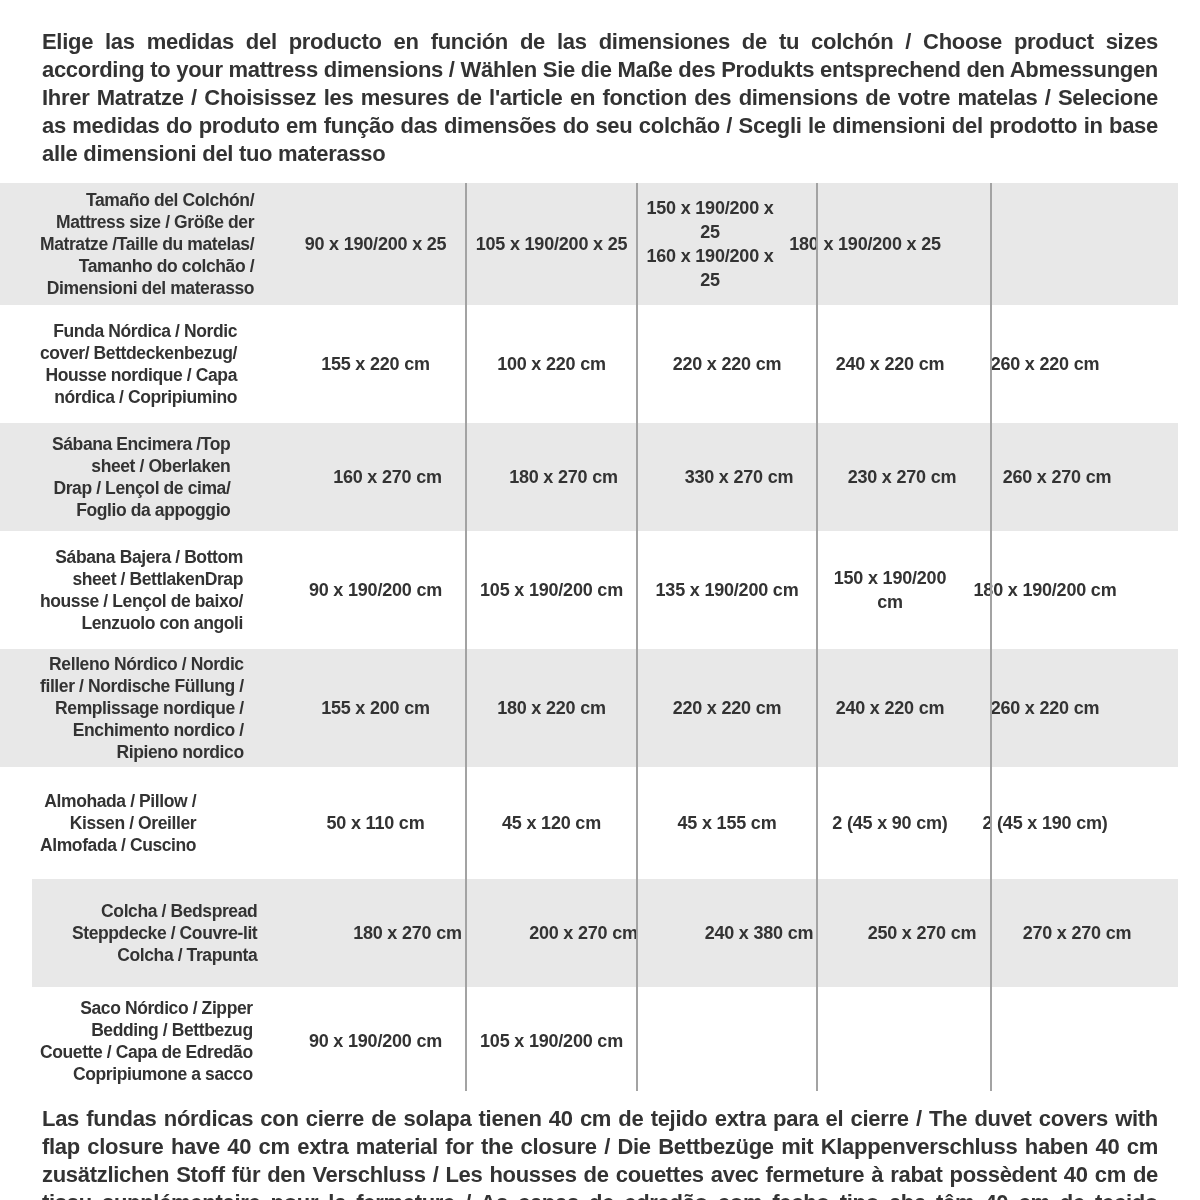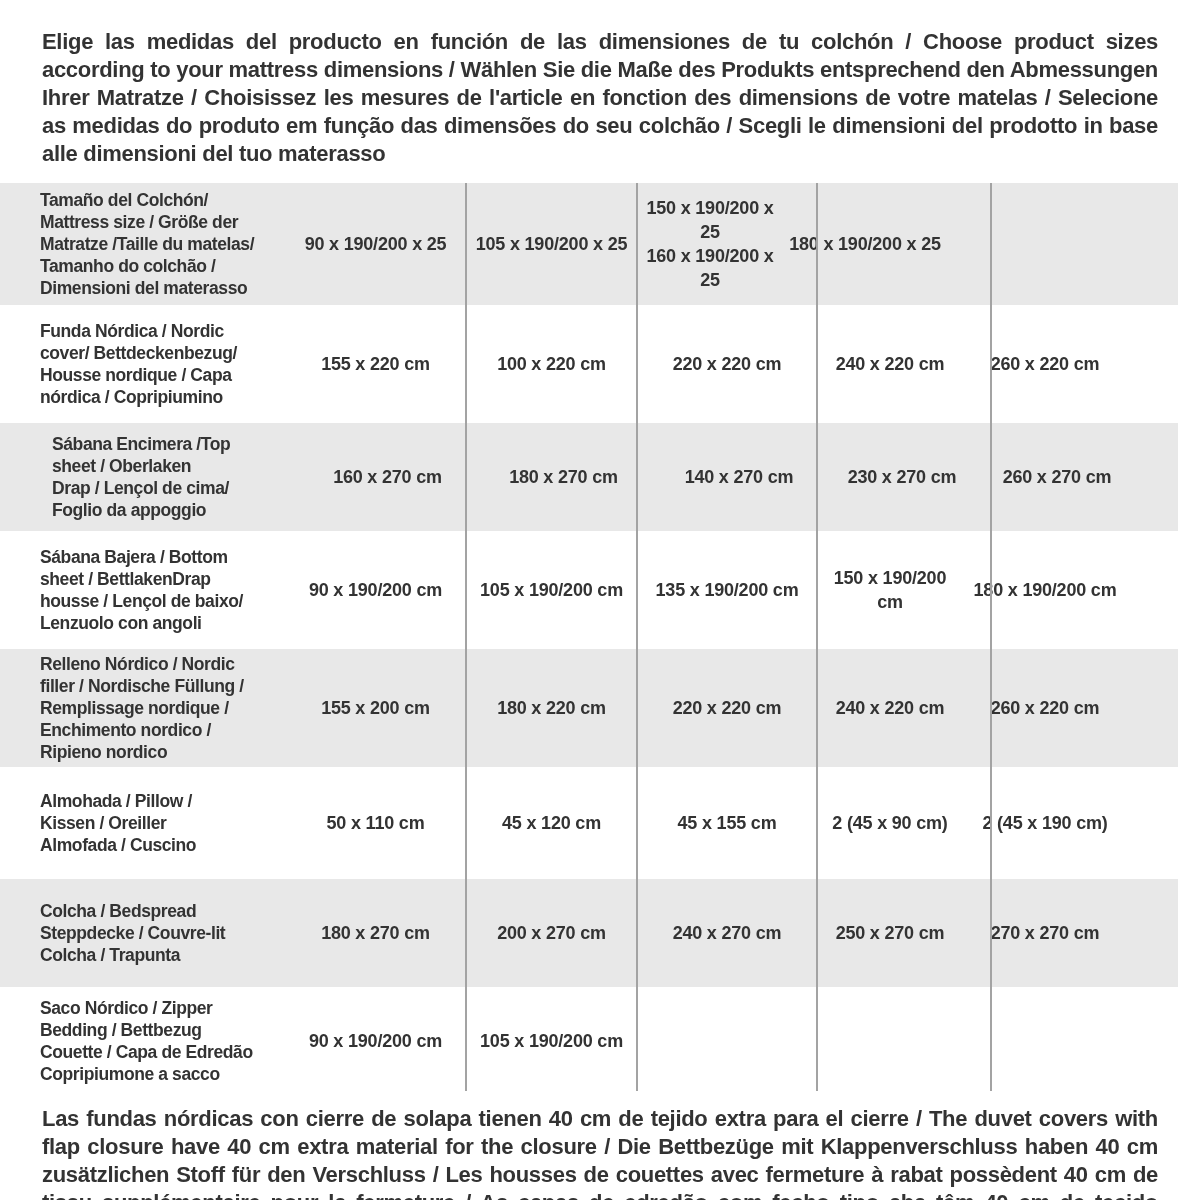--- a/index.html
+++ b/index.html
@@ -51,21 +51,21 @@
     text-align: center;
     font-weight: bold;
     font-size: 18px;
     letter-spacing: -0.2px;
     white-space: pre-line;
     line-height: 24px;
     padding: 0 4px;
   }
   .cell.label{
     justify-content: flex-start;
-    text-align: left;
+    text-align: right;
     padding-left: 40px;
     padding-right: 10px;
     font-size: 17.5px;
     line-height: 22px;
     letter-spacing: -0.4px;
   }
   
   .c1{ width:285px; }
   .c2{ width:181px; }
   .c3{ width:171px; }
@@ -73,21 +73,21 @@
   .c5{ width:146px; }
   .c6{ width:164px; }
 
   
   .r-header{ min-height:122px; }
   .r-0{ min-height:110px; }
   .r-1{ min-height:108px;padding-left:12px; }
   .r-2{ min-height:110px; }
   .r-3{ min-height:118px; }
   .r-4{ min-height:104px; }
-  .r-5{ min-height:108px; }
+  .r-5{ min-height:108px;margin-left:32px; }
   .r-6{ min-height:100px; }
 
   .vline{
     position:absolute;
     top:0; bottom:0;
     width:2px;
     background: var(--divider);
   }
   .vline-1{ left:465px; }
   .vline-2{ left:636px; }
@@ -128,21 +128,21 @@
       <div class="cell c6">260 x 220 cm</div>
     </div>
 
     <div class="trow gray r-1">
       <div class="cell label c1">Sábana Encimera /Top
 sheet / Oberlaken
 Drap / Lençol de cima/
 Foglio da appoggio</div>
       <div class="cell c2">160 x 270 cm</div>
       <div class="cell c3">180 x 270 cm</div>
-      <div class="cell c4">140 x 270 cm</div>
+      <div class="cell c4">330 x 270 cm</div>
       <div class="cell c5">230 x 270 cm</div>
       <div class="cell c6">260 x 270 cm</div>
     </div>
 
     <div class="trow white r-2">
       <div class="cell label c1">Sábana Bajera / Bottom
 sheet / BettlakenDrap
 housse / Lençol de baixo/
 Lenzuolo con angoli</div>
       <div class="cell c2">90 x 190/200 cm</div>
@@ -175,21 +175,21 @@
       <div class="cell c5">2 (45 x 90 cm)</div>
       <div class="cell c6">2 (45 x 190 cm)</div>
     </div>
 
     <div class="trow gray r-5">
       <div class="cell label c1">Colcha / Bedspread
 Steppdecke / Couvre-lit
 Colcha / Trapunta</div>
       <div class="cell c2">180 x 270 cm</div>
       <div class="cell c3">200 x 270 cm</div>
-      <div class="cell c4">240 x 270 cm</div>
+      <div class="cell c4">240 x 380 cm</div>
       <div class="cell c5">250 x 270 cm</div>
       <div class="cell c6">270 x 270 cm</div>
     </div>
 
     <div class="trow white r-6">
       <div class="cell label c1">Saco Nórdico / Zipper
 Bedding / Bettbezug
 Couette  / Capa de Edredão
 Copripiumone a sacco</div>
       <div class="cell c2">90 x 190/200 cm</div>

